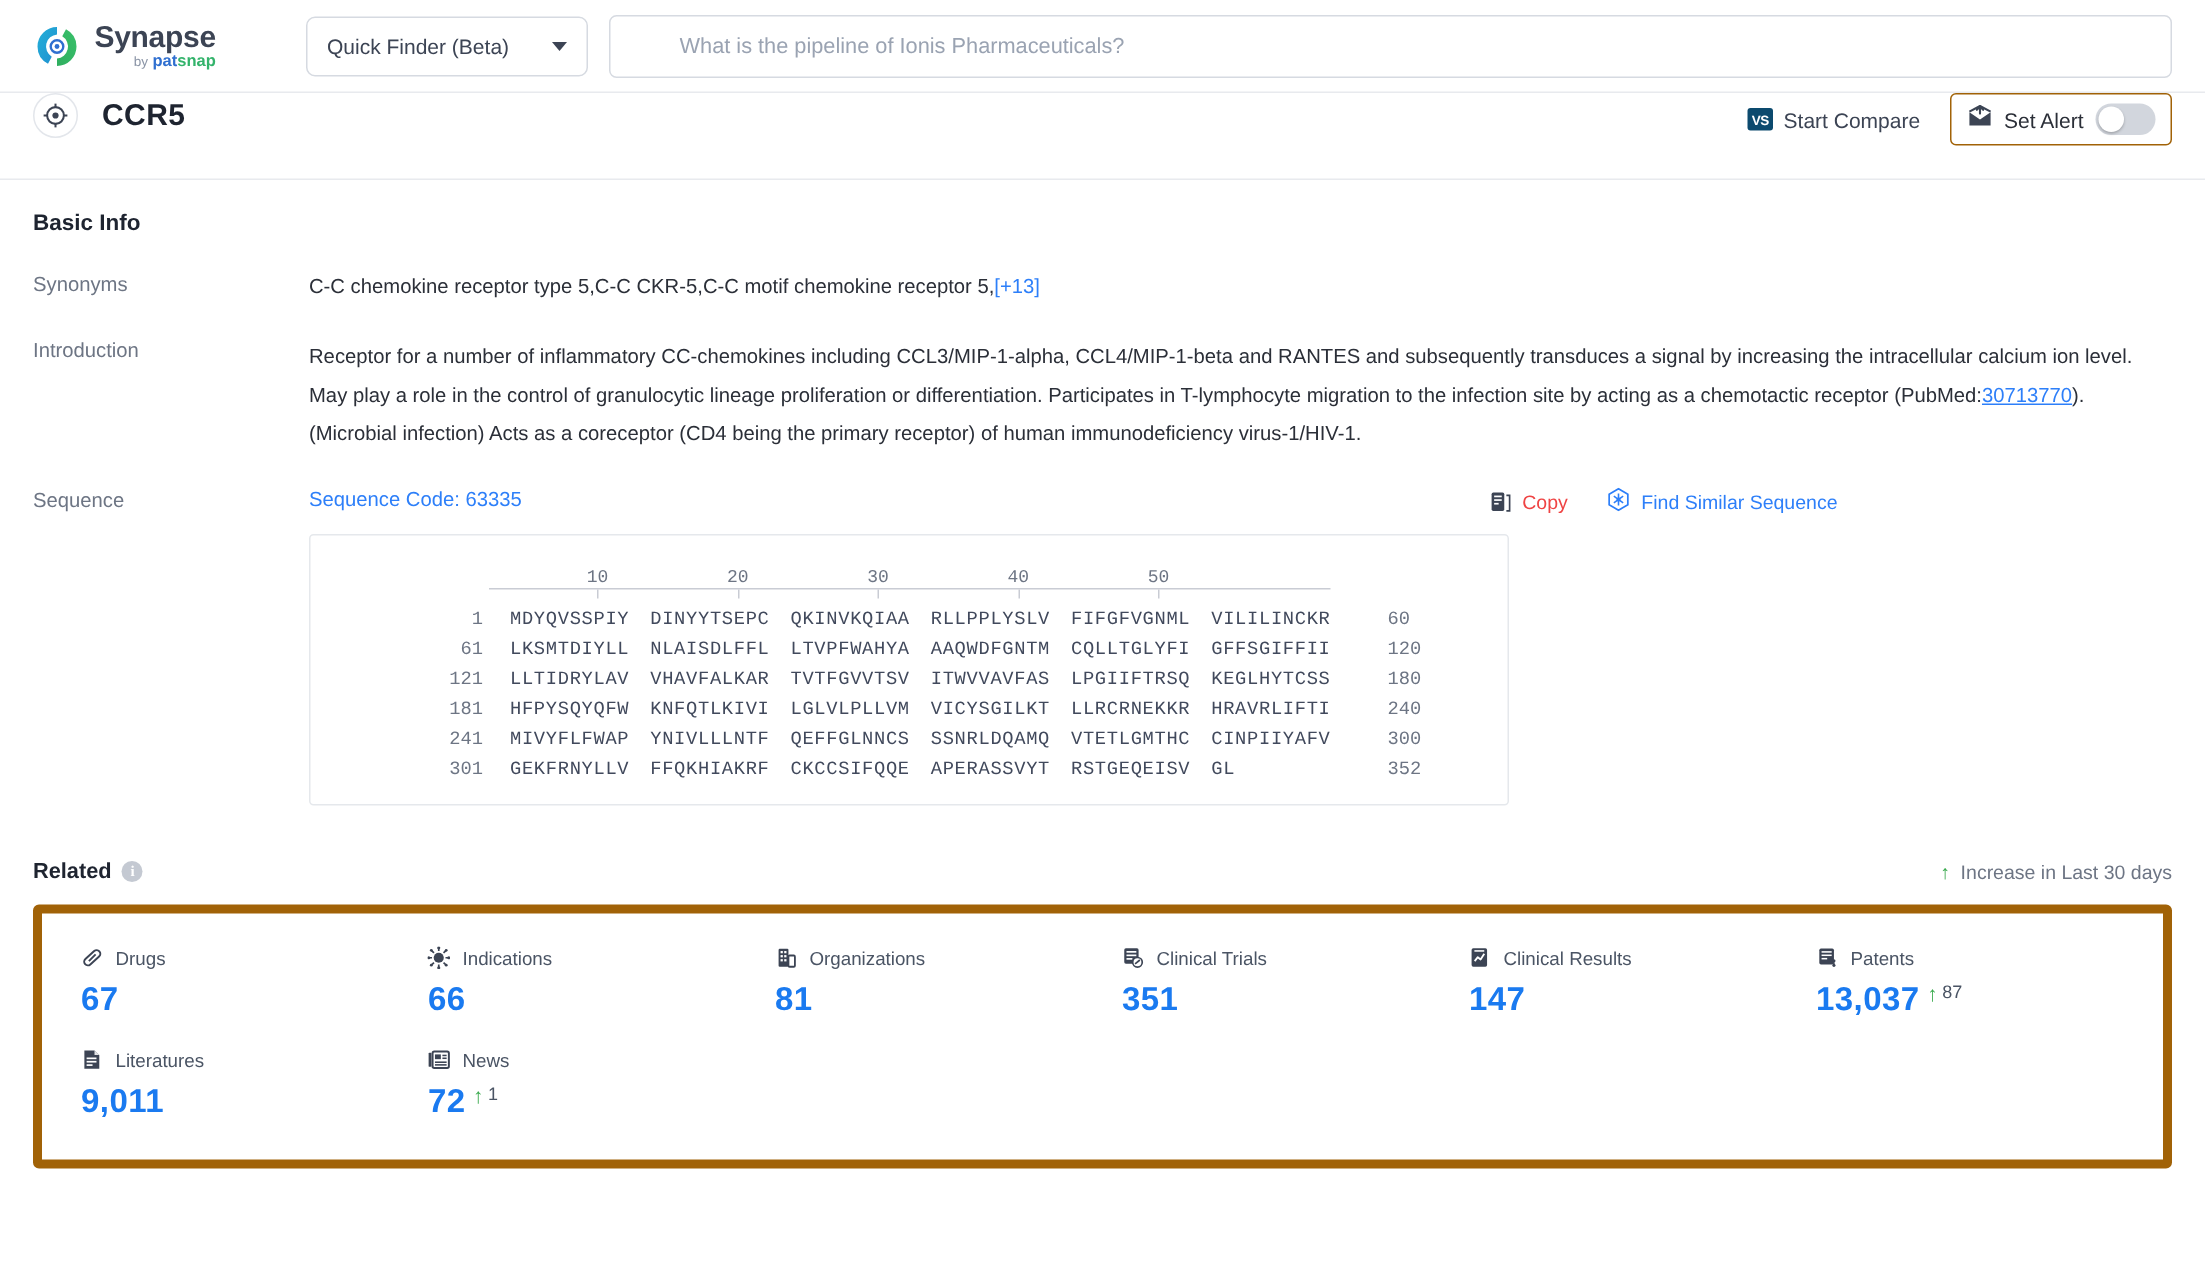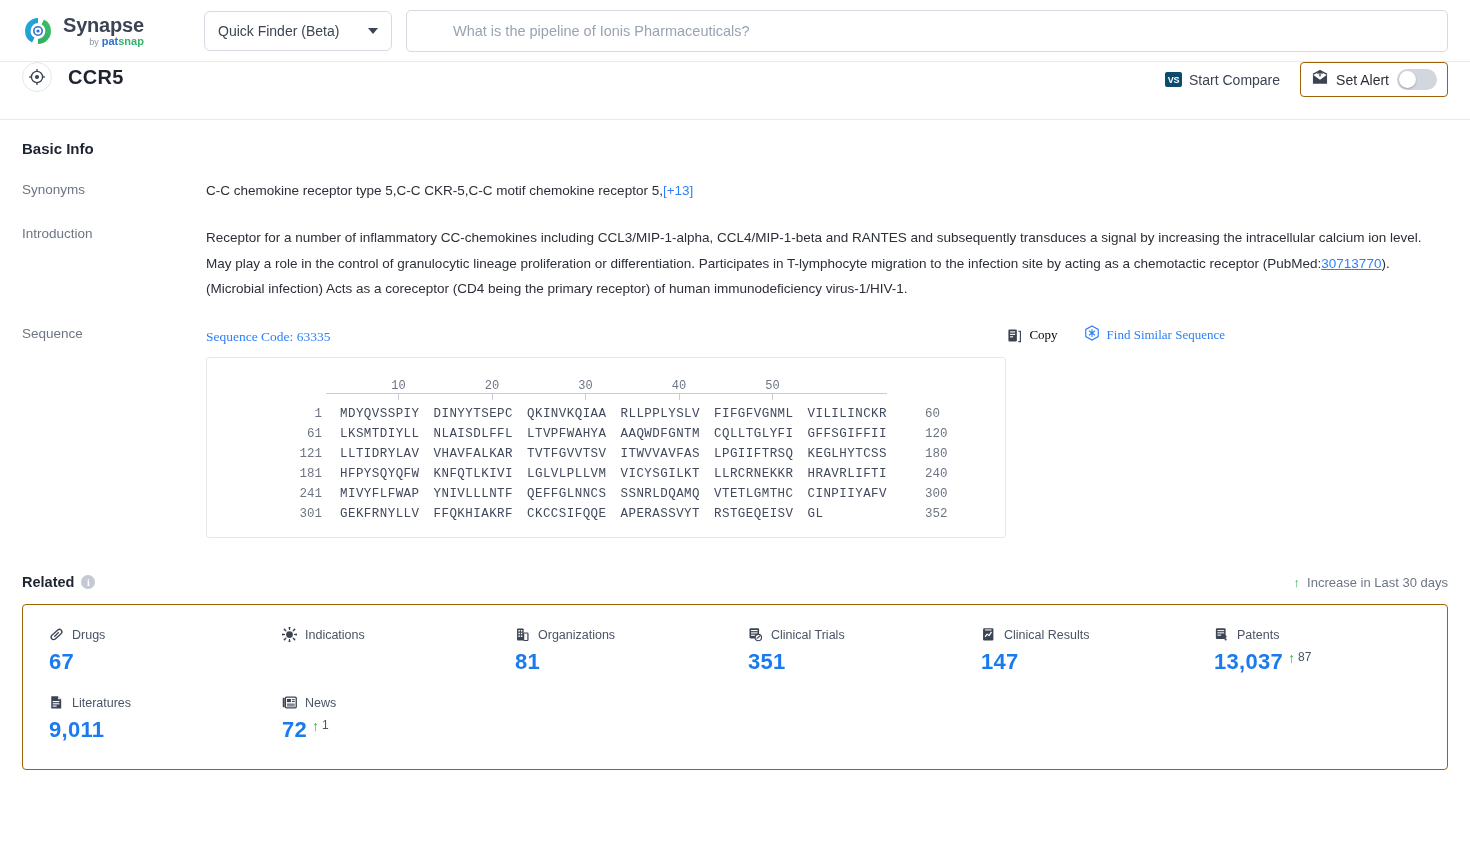--- a/index.html
+++ b/index.html
@@ -122,25 +122,25 @@
     font-size: 13.5px; color: #6d7584;
     padding-top: 1px;
   }
   .row-value { flex: 1 1 auto; font-size: 13.5px; color: #2b2f38; }
   .synonyms-text { line-height: 1.5; }
   .link { color: #2d7ff9; text-decoration: none; cursor: pointer; }
   .link-underline { color: #2d7ff9; text-decoration: underline; cursor: pointer; }
   .intro-text { line-height: 1.88; max-width: 1228px; }
 
   
-  .seq-header { display: flex; align-items: flex-end; font-family: Liberation Serif, serif; }
+  .seq-header { display: flex; align-items: flex-start; }
   .seq-code { font-size: 13.5px; color: #2d7ff9; cursor: pointer; }
   .seq-actions { margin-left: auto; display: flex; align-items: center; gap: 26px; padding-right: 223px; }
   .seq-action { display: flex; align-items: center; gap: 7px; font-size: 13px; cursor: pointer; }
-  .copy-action { color: #000000; }
+  .copy-action { color: #ef4444; }
   .similar-action { color: #2d7ff9; }
 
   .seq-box {
     margin-top: 12px;
     border: 1px solid #e5e8ec; border-radius: 3px;
     background: #fff;
     width: 800px;
     padding: 18px 0 16px 0;
   }
   .seq-grid {
@@ -188,21 +188,21 @@
   }
   .increase-note {
     margin-left: auto;
     display: flex; align-items: center; gap: 7px;
     font-size: 13px; color: #6d7584;
   }
   .arrow-up { color: #3aaa4e; font-size: 13px; font-weight: 700; }
 
   .related-card {
     margin-top: 14px;
-    border: 1px solid #a16207; border-radius: 4px;
+    border: 6px solid #a16207; border-radius: 4px;
     padding: 22px 0 26px 0;
     background: #fff;
     width: 1426px;
   }
   .related-grid {
     display: grid;
     grid-template-columns: repeat(6, 1fr);
     row-gap: 20px;
     padding-left: 26px;
   }
@@ -493,20 +493,23 @@
                   <circle cx="15.1" cy="8" r="1.1"></circle>
                   <circle cx="2.7" cy="2.7" r="1"></circle>
                   <circle cx="13.3" cy="13.3" r="1"></circle>
                   <circle cx="13.3" cy="2.7" r="1"></circle>
                   <circle cx="2.7" cy="13.3" r="1"></circle>
                 </g>
               </svg>
             </span>
             <span class="ri-label">Indications</span>
           </div>
+          <div class="ri-value-wrap">
+            <span class="ri-value">66</span>
+          </div>
         </div>
         <div class="related-item">
           <div class="ri-head">
             <span class="icon-gray">
               <svg width="15" height="15" viewBox="0 0 16 16">
                 <rect x="2.2" y="1.6" width="7" height="12.8" rx="0.8" fill="#3c4454"></rect>
                 <rect x="9.2" y="6.4" width="4.6" height="8" rx="0.8" fill="none" stroke="#3c4454" stroke-width="1.3"></rect>
                 <g fill="#fff">
                   <rect x="3.6" y="3.2" width="1.6" height="1.6"></rect>
                   <rect x="6.2" y="3.2" width="1.6" height="1.6"></rect>

